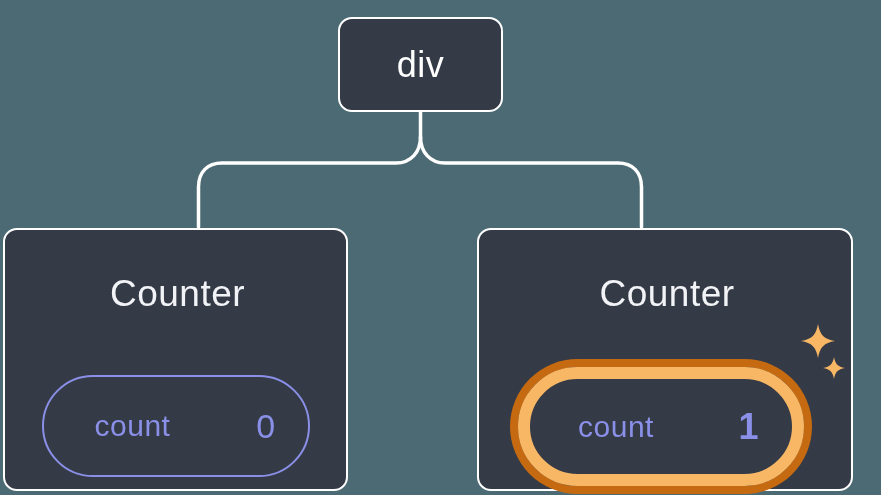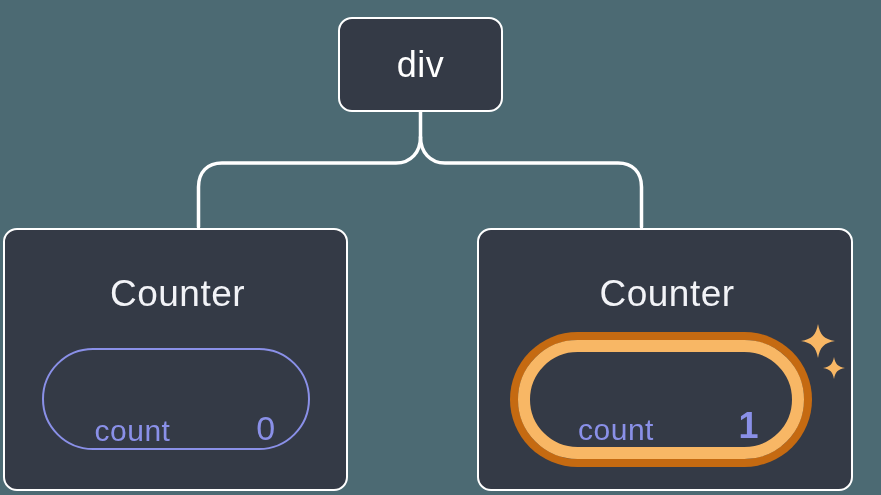--- a/index.html
+++ b/index.html
@@ -43,23 +43,24 @@
     color: #F2F3F7;
     font-size: 37px;
     font-weight: 500;
     line-height: 40px;
     letter-spacing: 0.5px;
   }
   .pill {
     position: absolute;
     box-sizing: border-box;
     display: flex;
-    align-items: flex-end;
+    align-items: center;
     border-radius: 999px;
     color: var(--state, #8A90E8);
+    margin-top: 27px;
   }
   .pill-plain {
     left: 37px; top: 118px;
     width: 268px; height: 102px;
     border: 2.5px solid var(--state, #8A90E8);
   }
   .pill-plain .pill-divider { width: 2.5px; background: var(--state, #8A90E8); }
   .pill-highlight {
     left: 39px; top: 110px;
     width: 286px; height: 119px;

